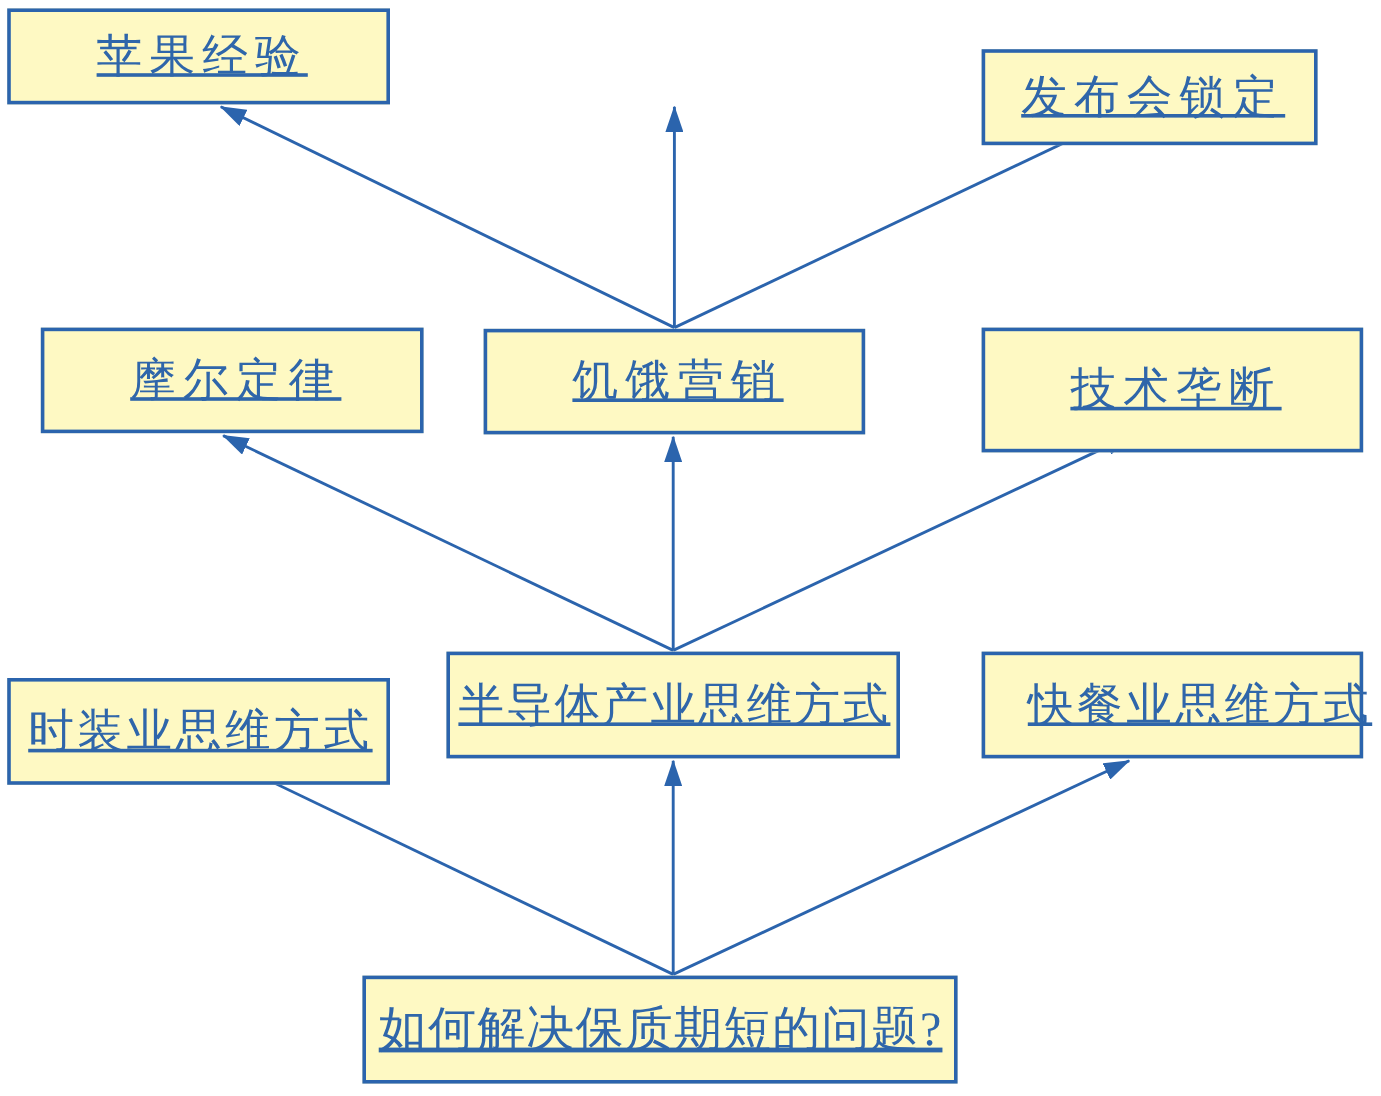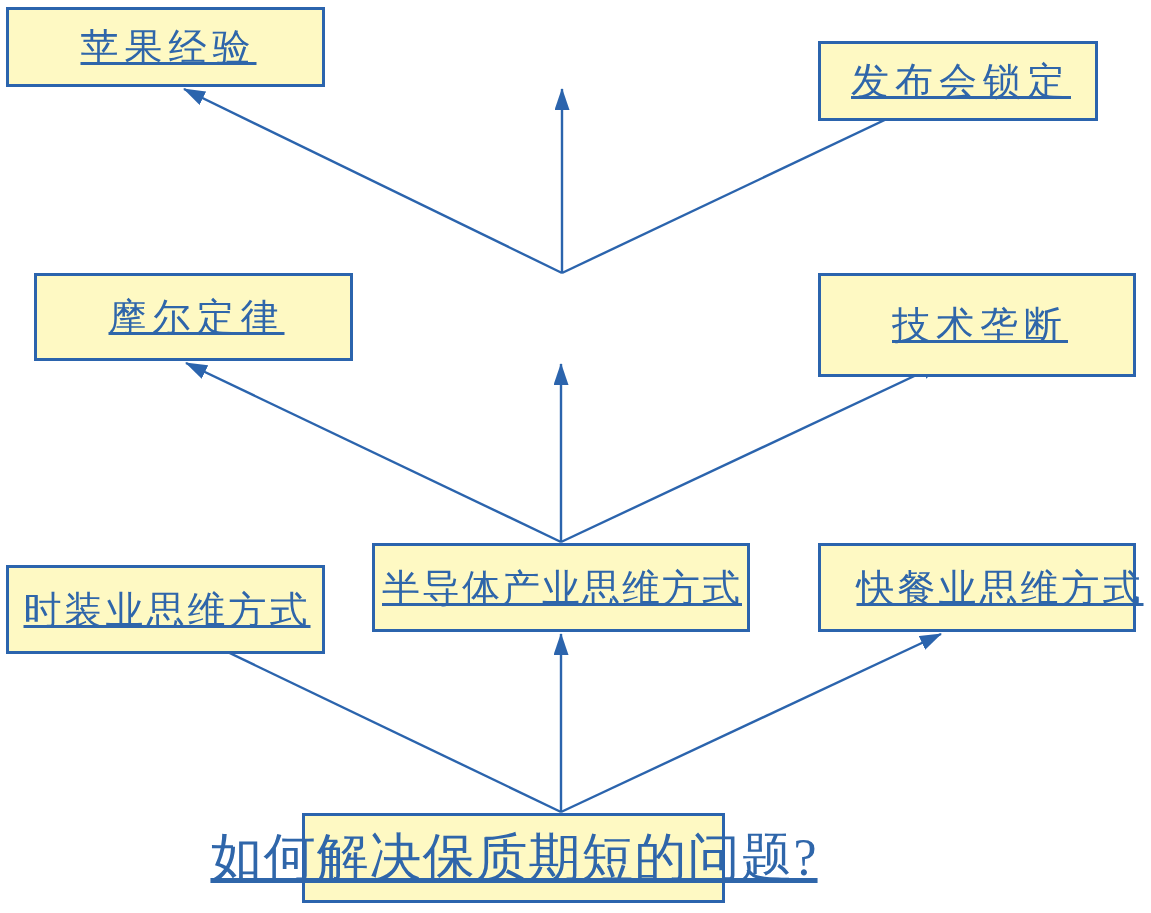--- a/index.html
+++ b/index.html
@@ -38,21 +38,21 @@
   
   .n-apple    {left:6px;   top:7px;   width:319px; height:80px;}
   .n-xiaomi   {left:403px; top:7px;   width:318px; height:80px;}
   .n-launch   {left:818px; top:7px;   width:280px; height:80px;margin-top:34px;}
   .n-moore    {left:6px;   top:273px; width:319px; height:88px;margin-left:28px;}
   .n-hunger   {left:403px; top:274px; width:318px; height:88px;}
   .n-monopoly {left:818px; top:273px; width:318px; height:104px;}
   .n-fashion  {left:6px;   top:565px; width:319px; height:89px; letter-spacing:3px; text-indent:3px;}
   .n-semi     {left:372px; top:543px; width:378px; height:89px; letter-spacing:2px; text-indent:2px;}
   .n-fastfood {left:818px; top:543px; width:318px; height:89px; letter-spacing:3px; text-indent:3px;padding-left:43px;}
-  .n-question {left:302px; top:813px; width:423px; height:90px; font-size:52px; letter-spacing:1px; text-indent:1px;}
+  .n-question {left:302px; top:813px; width:496px; height:90px; font-size:40px; letter-spacing:1px; text-indent:1px;}
 </style>
 </head>
 <body>
 
 <div class="canvas" style="--accent: #2b64ad; --accent-text: #2f66aa; background: rgb(255, 255, 255);">
 
   <svg class="edges-layer" id="edges-svg" width="1151" height="913" viewBox="0 0 1151 913" xmlns="http://www.w3.org/2000/svg">
     <defs>
       <marker id="arrow-head" markerUnits="userSpaceOnUse" markerWidth="22" markerHeight="15" refX="21" refY="7.5" orient="auto">
         <path d="M0,0 L22,7.5 L0,15 Z" fill="#2b64ad"></path>
@@ -85,19 +85,20 @@
         </g>
         <g>
           <line x1="562" y1="273" x2="950" y2="89" stroke="#2b64ad" stroke-width="2.4" marker-end="url(#arrow-head)"></line>
         </g>
       </g>
   </svg>
 
   <div class="node n-apple">苹果经验</div>
   <div class="node n-launch">发布会锁定</div>
   <div class="node n-moore">摩尔定律</div>
+  <div class="node n-hunger">饥饿营销</div>
   <div class="node n-monopoly">技术垄断</div>
   <div class="node n-fashion">时装业思维方式</div>
   <div class="node n-semi">半导体产业思维方式</div>
   <div class="node n-fastfood">快餐业思维方式</div>
   <div class="node n-question">如何解决保质期短的问题?</div>
 
 </div>
 
 </body></html>

